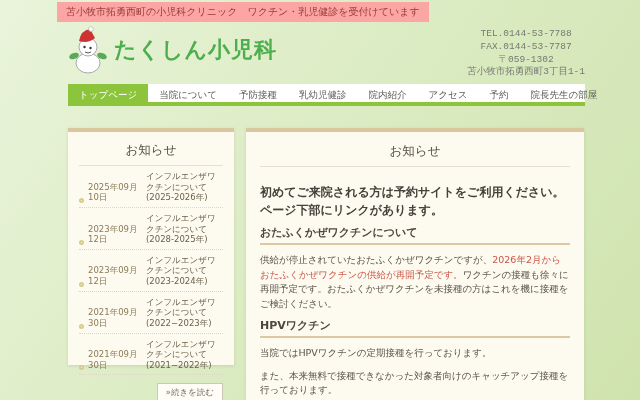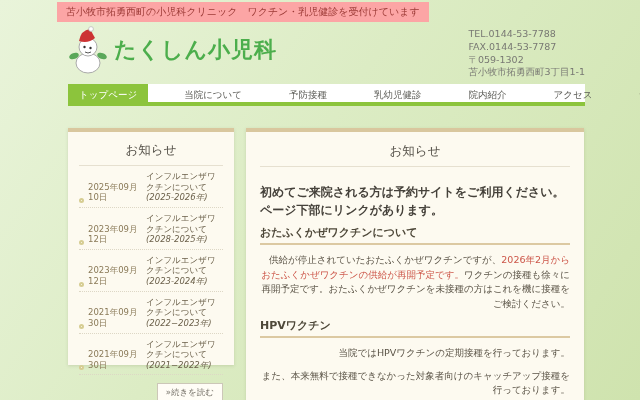--- a/index.html
+++ b/index.html
@@ -16,27 +16,27 @@
     position:absolute; top:2px; left:0;
     display:inline-block; background:#fca5a5; color:#9c3a36;
     font-size:10px; padding:3px 9px; white-space:nowrap;
   }
 
   
   .header { position:absolute; top:24px; left:11px; right:0; height:56px; }
   .logo-row { position:absolute; left:0; top:2px; display:flex; align-items:center; }
   .snowman { width:40px; height:48px; margin-right:6px; }
   .clinic-name { font-size:22px; font-weight:bold; color:#4cae4c; letter-spacing:1px; }
-  .contact { position:absolute; right:0; top:4px; text-align:left; font-size:9.5px; color:#787873; line-height:12.8px; }
+  .contact { position:absolute; right:0; top:4px; text-align:center; font-size:9.5px; color:#787873; line-height:12.8px;font-family:Liberation Mono, monospace; }
 
   
   .nav {
     position:absolute; top:84px; left:11px; width:517px; height:22px;
     background:#ffffff; border-bottom:4px solid #8cc43c;
-    display:flex; align-items:stretch;gap:25px;
+    display:flex; align-items:stretch;
   }
   .nav-tab {
     font-size:9.5px; color:#5a5a55; line-height:22px; padding:0 11px;
     white-space:nowrap; cursor:pointer;
   }
   .nav-tab.active { background:#8cc43c; color:#ffffff; }
 
   
   .box {
     position:absolute; top:128px; background:#fdfaf0;
@@ -56,34 +56,34 @@
     display:flex; align-items:flex-end; padding:5px 0 4px 0;
     border-bottom:1px dotted #ddd7c5; font-size:8.5px; line-height:1.25;
   }
   .bullet {
     flex:0 0 auto; width:5px; height:5px; border:2px solid #d6cd92;
     border-radius:50%; background:#fffdf4; margin:2px 4px 0 0;
   }
   .n-date { flex:0 0 58px; color:#8a7a58; }
   .n-body { flex:1; color:#6b604a; }
   .n-title { display:inline; cursor:pointer;margin-top:36px; }
-  .n-year { display:block;font-style:italic; }
+  .n-year { display:block; }
   .read-more-row { display:flex; justify-content:flex-end; margin-top:8px; }
   .read-more {
     font-size:8.5px; color:#77736a; background:#fffdf6;
     border:1px solid #ccc7b8; padding:3px 8px; cursor:pointer;
   }
 
   
   .intro { margin-top:16px; font-size:12px; font-weight:bold; color:#45413a; line-height:1.5; }
   .sec-h {
     margin-top:6px; font-size:11px; font-weight:bold; color:#4e4839;
     padding-bottom:3px; border-bottom:2px solid #dcc9a2;
   }
-  .para { margin-top:8px; font-size:9.5px; color:#5a5346; line-height:1.55;text-align:right; }
+  .para { margin-top:8px; font-size:9.5px; color:#5a5346; line-height:1.55; }
   .red-text { color:#cc5548; }
 </style>
 </head>
 <body>
 
 <div class="page">
 
   <div class="notice">苫小牧市拓勇西町の小児科クリニック　ワクチン・乳児健診を受付けています</div>
 
   <div class="header">

